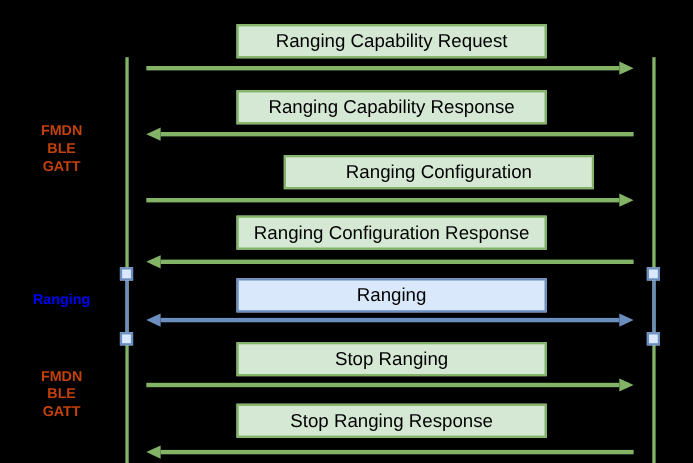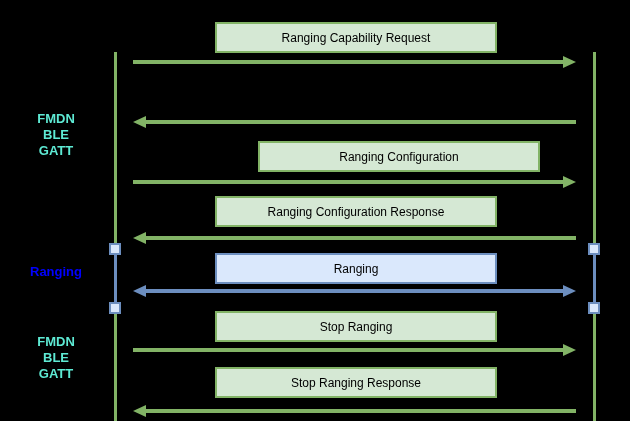--- a/index.html
+++ b/index.html
@@ -18,21 +18,21 @@
   .activation-segment.left{left:114px;}
   .activation-segment.right{left:593px;}
   .activation-marker{
     position:absolute;width:12px;height:12px;box-sizing:border-box;
     background:#dae8fc;border:2px solid #6c8ebf;z-index:3;
   }
   
   .box{
     position:absolute;left:215px;width:282px;height:31px;box-sizing:border-box;
     display:flex;align-items:center;justify-content:center;
-    font-size:12px;color:#000;text-align:center;z-index:4;
+    font-size:17px;color:#000;text-align:center;z-index:4;
   }
   .box.green{background:#d5e8d4;border:2px solid #82b366;}
   .box.blue{background:#dae8fc;border:2px solid #6c8ebf;}
   
   .arrow{
     position:absolute;left:133px;width:443px;height:12px;
     display:flex;align-items:center;z-index:4;
   }
   .shaft{flex:1;height:4px;}
   .shaft.green{background:#82b366;}
@@ -41,21 +41,21 @@
   .head.right{border-left:13px solid;}
   .head.left{border-right:13px solid;}
   .head.green{border-left-color:#82b366;border-right-color:#82b366;}
   .head.blue{border-left-color:#6c8ebf;border-right-color:#6c8ebf;}
   
   .side-label{
     position:absolute;left:16px;width:80px;
     text-align:center;font-weight:bold;font-size:13px;line-height:16px;
     white-space:pre-line;z-index:4;
   }
-  .side-label.gatt{color:#5eead4;}
+  .side-label.gatt{color:#c2410c;}
   .side-label.ranging{color:#0000ff;}
 </style>
 </head>
 <body>
 
 <div id="canvas">
 
   <div class="lifeline left"></div>
   <div class="lifeline right"></div>
 
@@ -74,20 +74,21 @@
   <div class="side-label gatt" style="top:334px;">FMDN
 BLE
 GATT</div>
 
   <div class="box green" style="top:22px;">Ranging Capability Request</div>
   <div class="arrow" style="top:56px;">
     <div class="shaft green"></div>
     <div class="head right green"></div>
   </div>
 
+  <div class="box green" style="top:82px;">Ranging Capability Response</div>
   <div class="arrow" style="top:116px;">
     <div class="head left green"></div>
     <div class="shaft green"></div>
   </div>
 
   <div class="box green" style="top:141px;margin-left:43px;">Ranging Configuration</div>
   <div class="arrow" style="top:176px;">
     <div class="shaft green"></div>
     <div class="head right green"></div>
   </div>

